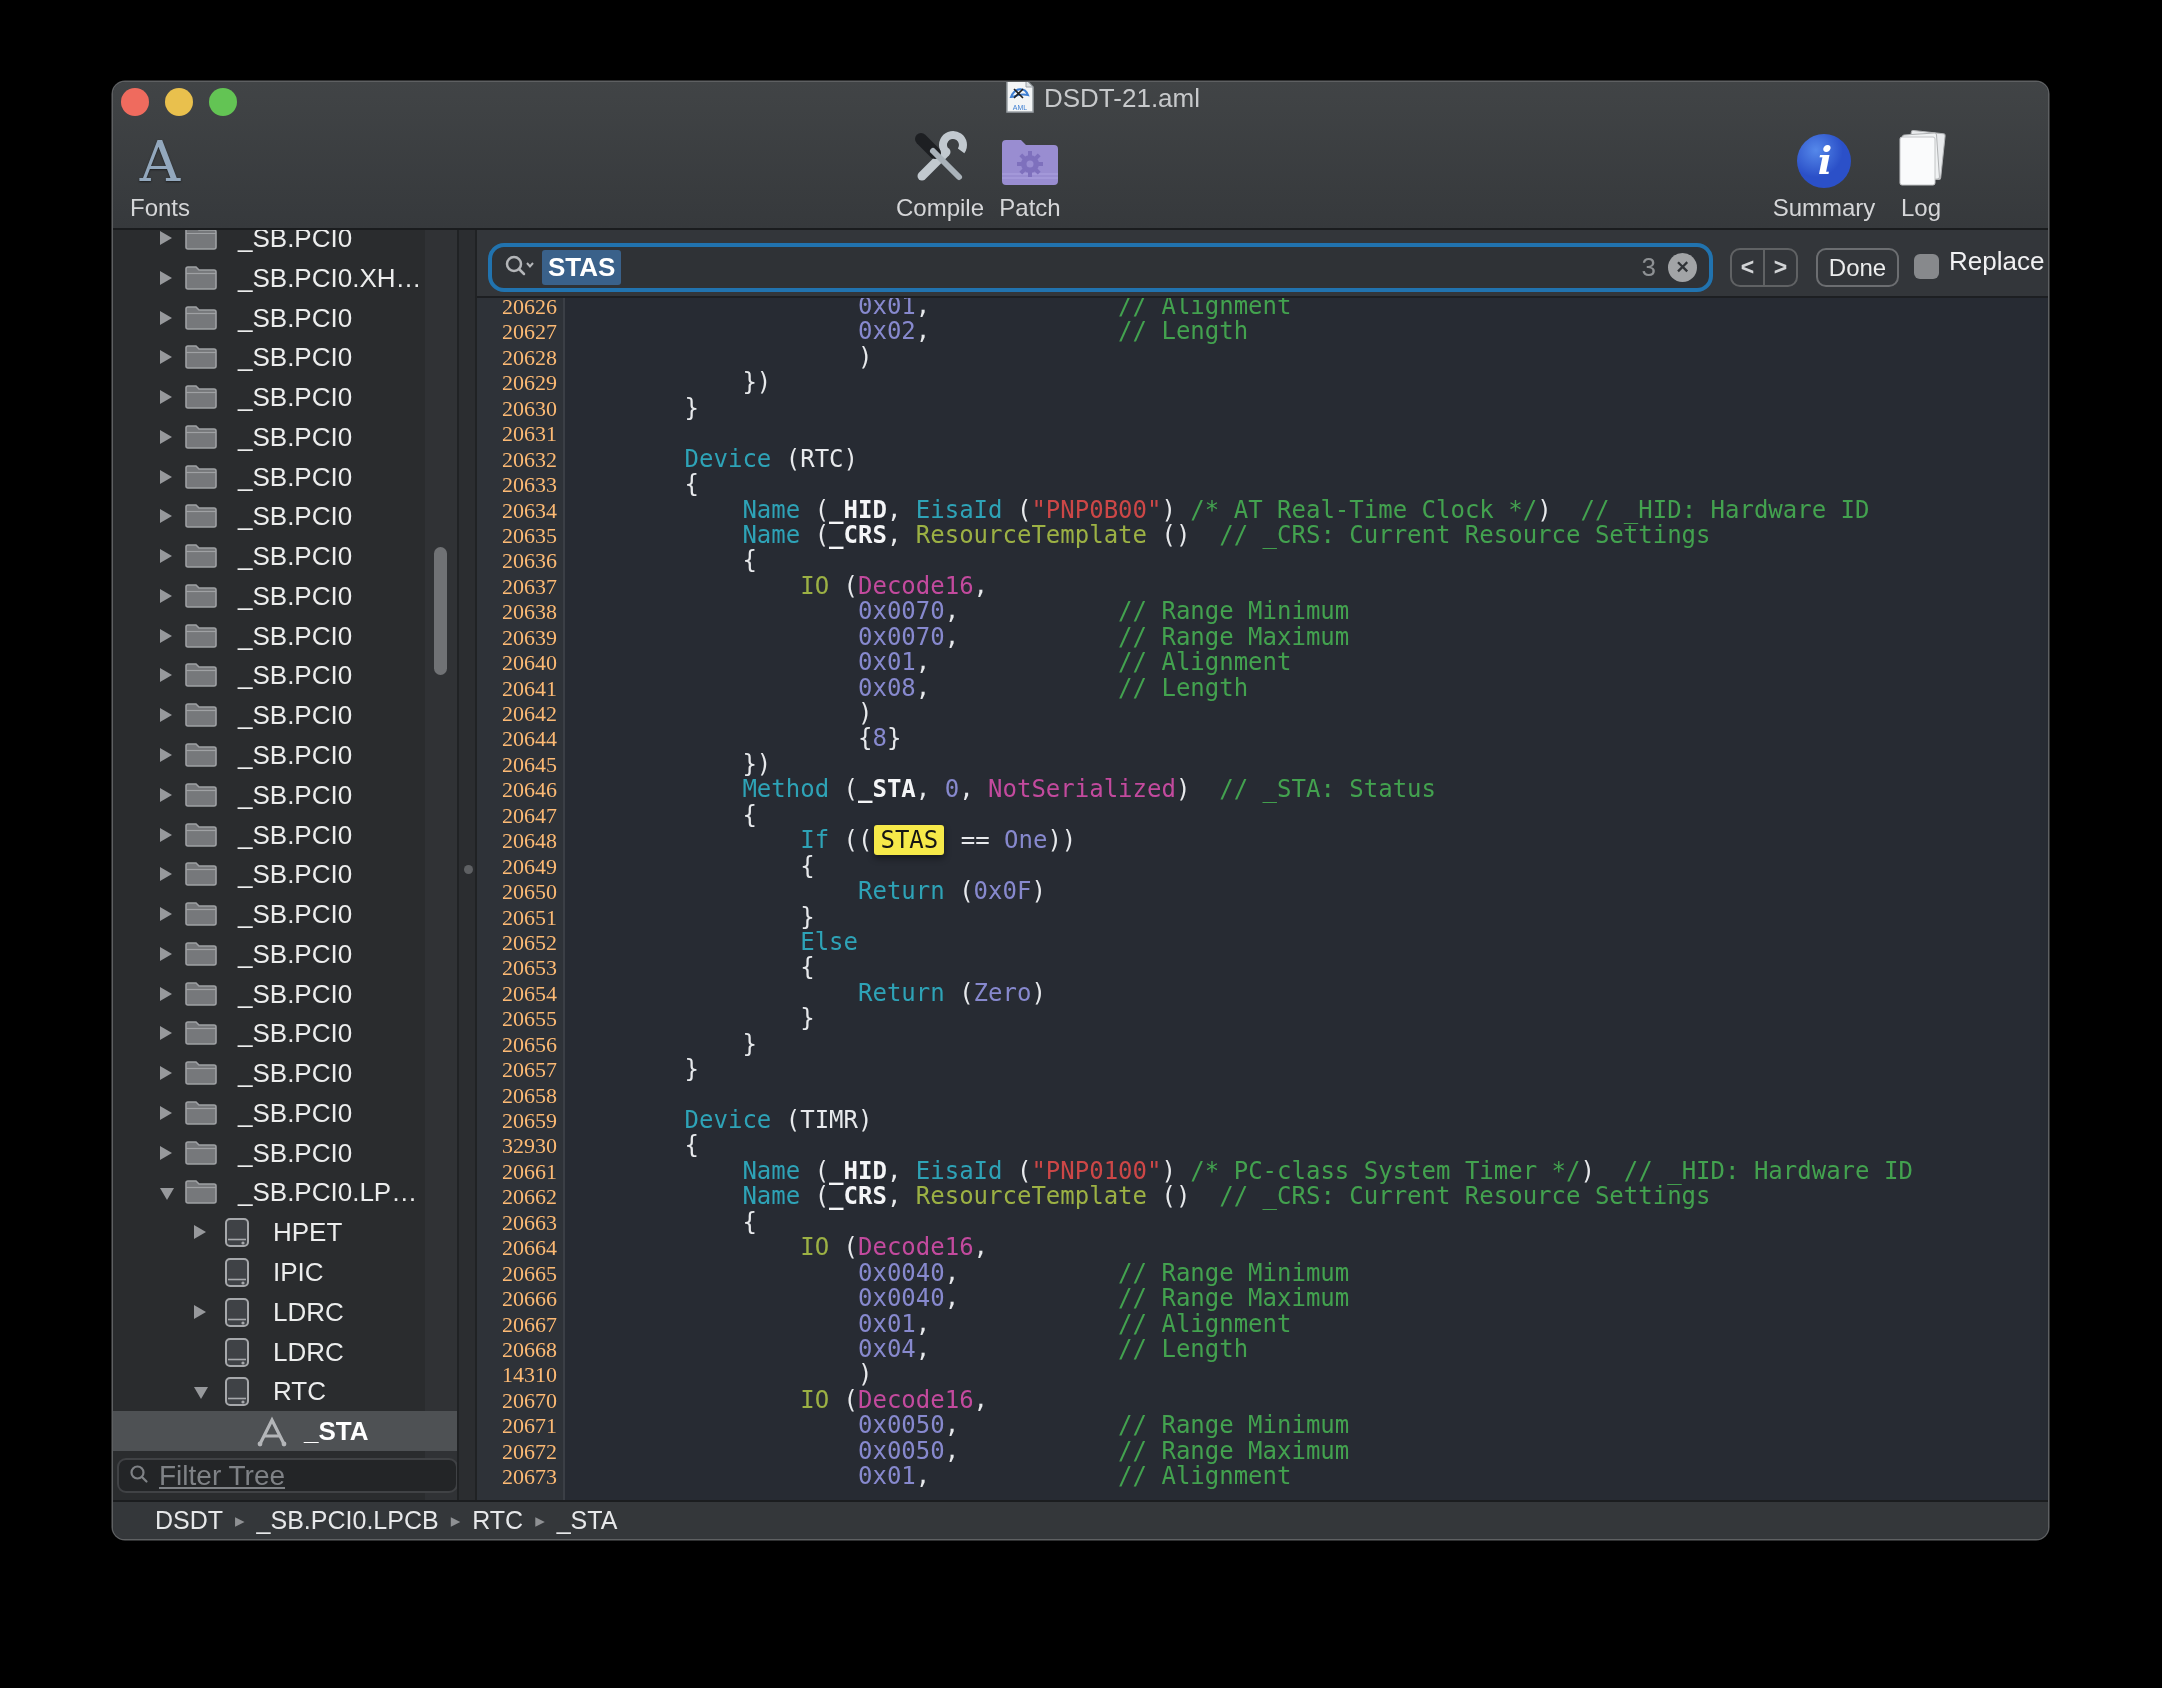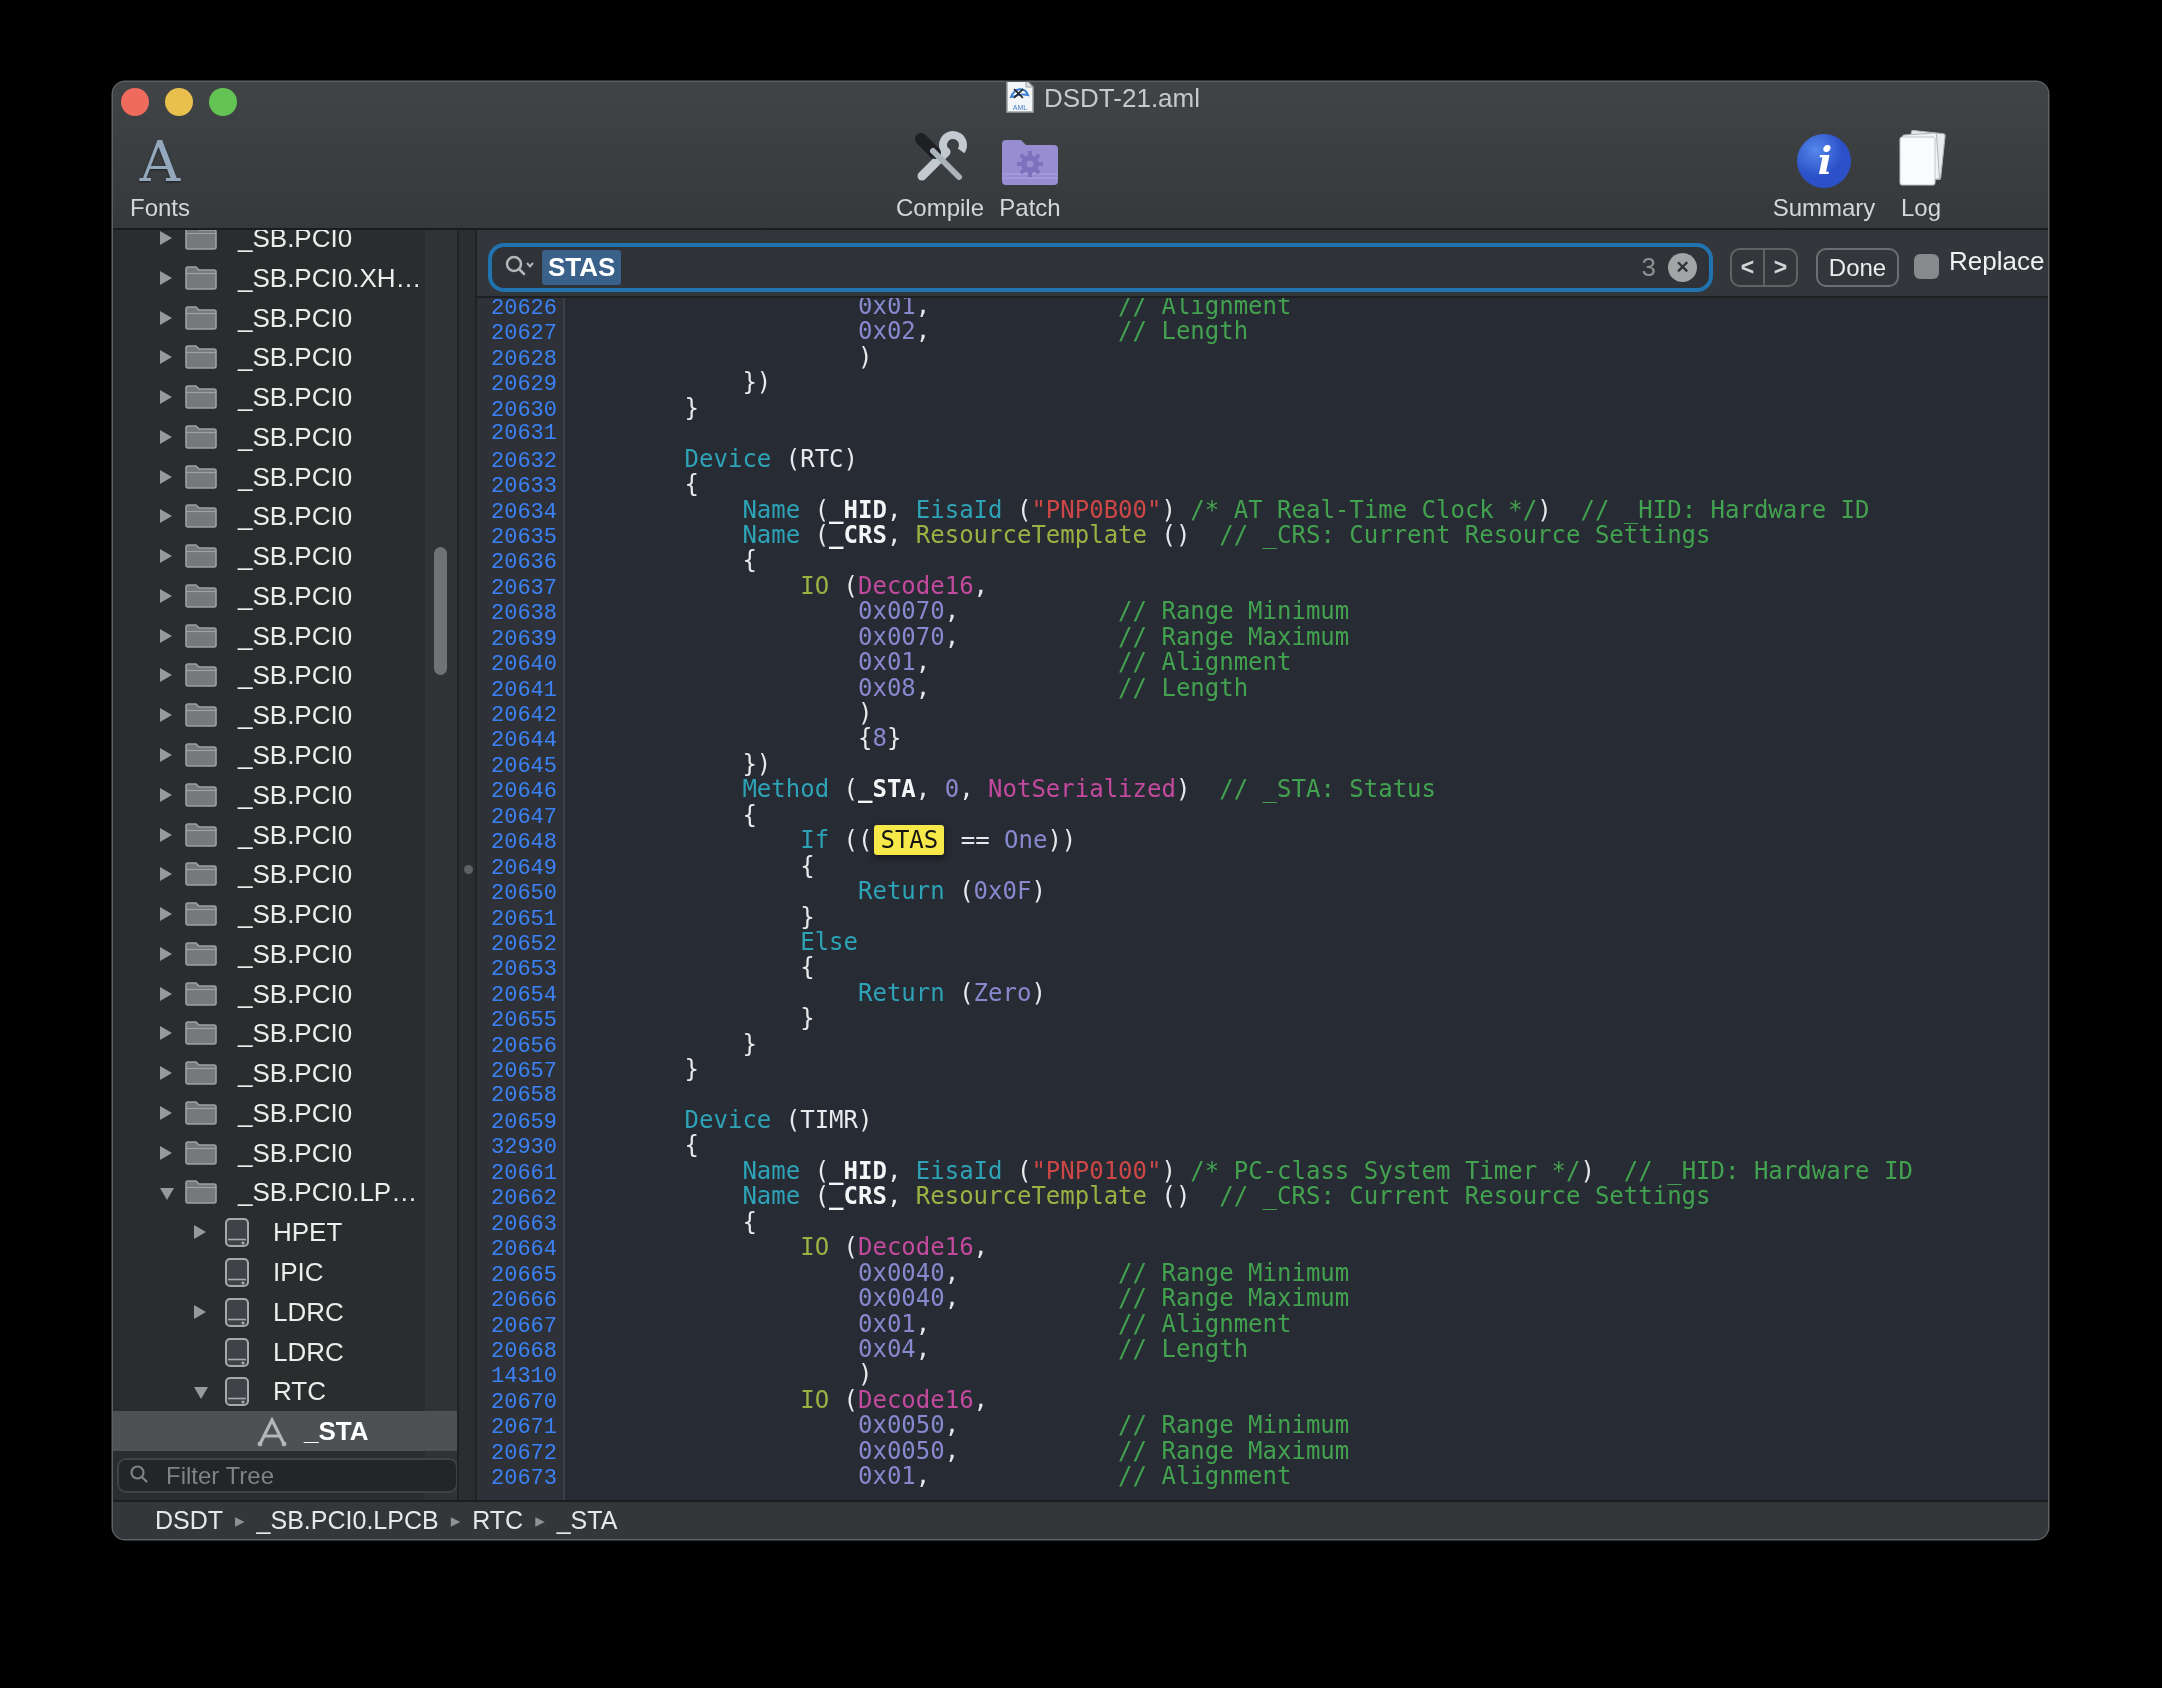--- a/index.html
+++ b/index.html
@@ -48,32 +48,32 @@
   .trow{position:absolute;left:0;right:0;height:40px;}
   .trow.sel{background:#4e5154;}
   .trow .tri{position:absolute;top:13px;width:0;height:0;}
   .tri.col{border-left:12px solid #97999c;border-top:7px solid transparent;border-bottom:7px solid transparent;}
   .tri.exp{margin-top:3px;border-top:12px solid #97999c;border-left:7px solid transparent;border-right:7px solid transparent;}
   .trow .ticon{position:absolute;top:5px;}
   .trow .tlabel{position:absolute;top:5px;font-size:26px;color:#eceded;white-space:nowrap;}
   .trow.sel .tlabel{font-weight:600;color:#fff;}
   .filterfield{position:absolute;left:4px;top:1228px;width:341px;height:35px;background:#232527;
     border:2px solid #404245;border-radius:9px;display:flex;align-items:center;padding:0 10px;}
-  .filter-ph{font-size:24px;color:#7f8286;margin-left:15px;}
+  .filter-ph{font-size:28px;color:#7f8286;margin-left:8px;text-decoration:underline;}
   
   .splitter{position:absolute;left:344px;top:148px;width:20px;height:1270px;background:#2b2d30;
     border-left:2px solid #202224;border-right:2px solid #202224;}
   .split-dot{position:absolute;left:5px;top:635px;width:9px;height:9px;border-radius:50%;background:#5e6063;}
   
   .editor{position:absolute;left:364px;top:216px;right:0;height:1202px;background:#272b33;overflow:hidden;}
   .gutterbg{position:absolute;left:0;top:0;bottom:0;width:88px;background:#2e3238;border-right:2px solid #3b3f46;}
   .codepane{position:absolute;left:0;top:-4px;right:0;}
   .cl{display:flex;align-items:baseline;height:25.45px;}
-  .num{flex:0 0 80px;text-align:right;font-family:Liberation Mono, monospace;font-size:22px;
-    line-height:25.45px;color:#3b82f6;}
+  .num{flex:0 0 80px;text-align:right;font-family:Liberation Serif, serif;font-size:22px;
+    line-height:25.45px;color:#fdba74;}
   .ct{font-family:"DejaVu Sans Mono", monospace;font-size:24px;line-height:25.45px;white-space:pre;
     padding-left:12px;color:#e7e9ec;}
   .k{color:#2ea3b7;} .r{color:#9cb144;} .m{color:#c34a9e;} .n{color:#8789ce;}
   .c{color:#43a24f;} .s{color:#cd4747;} .pl{color:#e7e9ec;}
   .b{color:#f4f5f7;font-weight:700;}
   .hl{background:#f6e949;color:#141414;border-radius:3px;padding:1px 6px;margin:0 2px;
     box-shadow:0 3px 7px rgba(0,0,0,.45);}
   
   .statusbar{position:absolute;left:0;top:1418px;right:0;height:39px;background:#34373a;
     border-top:2px solid #1b1d1f;display:flex;align-items:center;padding-left:42px;}

